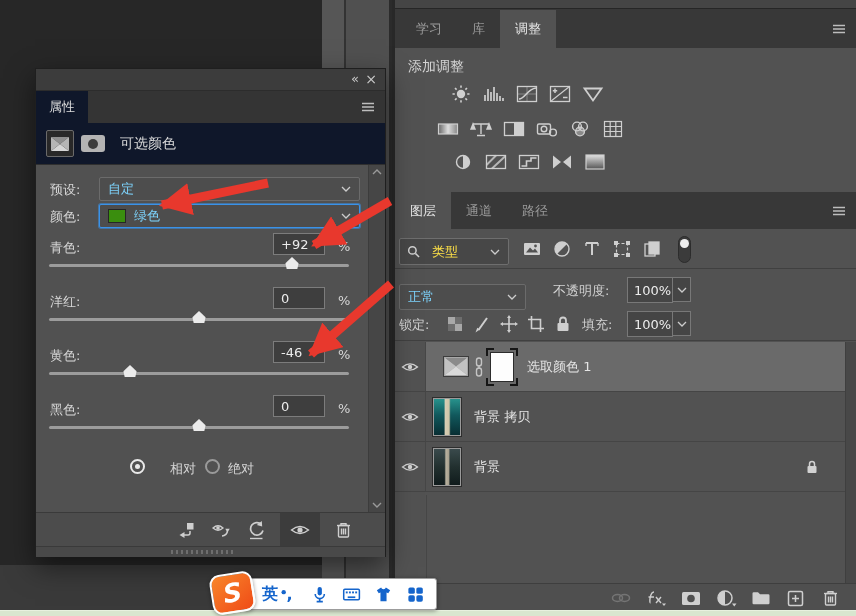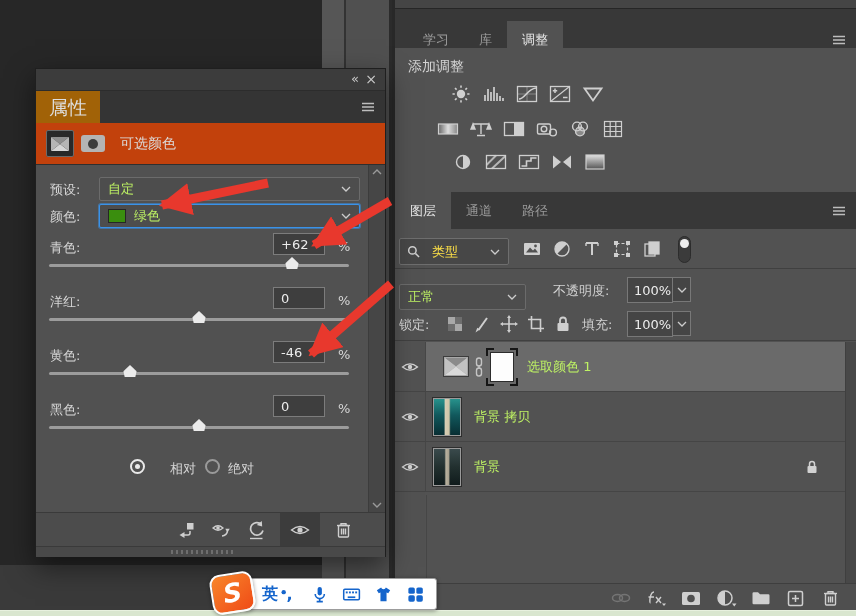--- a/index.html
+++ b/index.html
@@ -11,21 +11,21 @@
   
   .canvas-area{position:absolute;left:0;top:0;width:322px;height:565px;background:#272727}
   .canvas-bottom{position:absolute;left:0;top:565px;width:322px;height:51px;background:#3a3a3a}
   .dock-col-a{position:absolute;left:322px;top:0;width:24px;height:616px;background:#565656;border-right:2px solid #333}
   .dock-col-b{position:absolute;left:346px;top:0;width:46px;height:616px;background:#505050;border-right:3px solid #2b2b2b}
 
   
   .right-dock{position:absolute;left:395px;top:0;width:461px;height:616px;background:#383838}
   .dock-top{position:absolute;top:0;left:0;right:0;height:9px;background:#454545;border-bottom:1px solid #262626}
   .tabstrip{position:absolute;left:0;right:0;background:#383838;white-space:nowrap}
-  .adj-tabstrip{top:21px;height:38px;padding-left:13px}
+  .adj-tabstrip{top:10px;height:38px;padding-left:6px}
   .layers-tabstrip{top:192px;height:37px}
   .ptab{display:inline-block;height:100%;line-height:37px;padding:0 15px;font-size:13px;color:#9b9b9b;cursor:default}
   .ptab.active{background:#525252;color:#e6e6e6}
   .panel-menu{position:absolute;right:10px;top:50%;margin-top:-5px}
   .adj-content{position:absolute;top:48px;left:0;right:0;height:144px;background:#525252}
   .adj-title{position:absolute;left:13px;top:10px;font-size:14px;color:#d4d4d4}
   .adj-row{position:absolute;display:flex;gap:9px}
   .adj-row-0{left:54px;top:36px}.adj-row-1{left:41px;top:71px}.adj-row-2{left:56px;top:104px}
   .adj-icon{width:24px;height:20px}
 
@@ -35,42 +35,42 @@
                  border:1px solid #6e6e6e;border-radius:2px;display:flex;align-items:center;padding:0 8px 0 7px}
   .search-select .kind{margin-left:12px;color:#fde047}
   .search-select .chev{margin-left:auto}
   .filter-icons{position:absolute;left:127px;top:10px;display:flex;gap:10px}
   .f-ic{width:20px;height:20px}
   .pill{position:absolute;left:283px;top:7px;width:13px;height:27px;background:#3b3b3b;border:1px solid #2c2c2c;border-radius:7px}
   .pill i{position:absolute;left:1px;top:2px;width:9px;height:9px;background:#efefef;border-radius:50%}
 
   .blend-row{position:absolute;top:41px;left:0;right:0;height:36px}
   .dd-blend{position:absolute;left:4px;top:14px;width:127px;height:26px}
-  .dd{background:#4d4d4d;border:1px solid #6b6b6b;border-radius:2px;display:flex;align-items:center;padding:0 8px;color:#bef264}
+  .dd{background:#4d4d4d;border:1px solid #6b6b6b;border-radius:2px;display:flex;align-items:center;padding:0 8px;color:#7dd3fc}
   .dd .chev{margin-left:auto}
   .field-label{color:#d2d2d2}
   .op-label{position:absolute;left:158px;top:12px}
   .valgroup{position:absolute;display:flex}
   .op-box{left:232px;top:7px}
   .valbox{width:46px;height:26px;background:#454545;border:1px solid #787878;display:flex;align-items:center;padding-left:6px;color:#ececec}
   .valchev{width:18px;height:25px;background:#454545;border:1px solid #787878;border-left:none;display:flex;align-items:center;justify-content:center}
 
   .lock-row{position:absolute;top:77px;left:0;right:0;height:35px;border-bottom:1px solid #404040}
   .lock-label{position:absolute;left:4px;top:10px}
   .lock-icons{position:absolute;left:50px;top:8px;display:flex;gap:7px}
   .l-ic{width:20px;height:20px}
   .fill-label{position:absolute;left:187px;top:10px}
   .fill-box{left:232px;top:5px}
 
   .rows-wrap{position:absolute;top:113px;left:0;right:0}
   .layer-row{position:relative;height:50px;border-bottom:1px solid #454545;display:flex}
   .eye-cell{width:31px;border-right:1px solid #464646;display:flex;align-items:center;justify-content:center;flex:none}
   .row-main{flex:1;display:flex;align-items:center;margin-right:11px;padding-left:7px}
   .layer-row.selected .row-main{background:#6a6a6a}
-  .layer-name{margin-left:13px;color:#bef264}
+  .layer-name{margin-left:13px;color:#e5e5e5}
   .adj-thumb{width:26px;height:21px;border:1px solid #3c3c3c;margin-left:10px;flex:none}
   .chain{margin-left:5px;flex:none}
   .mask-wrap{position:relative;width:24px;height:30px;background:#fdfdfd;border:1px solid #2c2c2c;margin-left:6px;flex:none}
   .ck{position:absolute;width:8px;height:8px;border:2px solid #161616}
   .ck.tl{left:-5px;top:-5px;border-right:none;border-bottom:none}
   .ck.tr{right:-5px;top:-5px;border-left:none;border-bottom:none}
   .ck.bl{left:-5px;bottom:-5px;border-right:none;border-top:none}
   .ck.br{right:-5px;bottom:-5px;border-left:none;border-top:none}
   .photo-thumb{width:28px;height:38px;border:1px solid #9a9a9a;outline:1px solid #2e2e2e;flex:none}
   .thumb-teal{background:linear-gradient(90deg,rgba(0,0,0,0) 38%,#d6cdb4 44%,#cfc5a8 58%,rgba(0,0,0,0) 64%),
@@ -87,22 +87,22 @@
 
   .taskbar-strip{position:absolute;left:0;top:610px;width:856px;height:6px;background:#d9e6cf;border-top:1px solid #e8f1df;z-index:40}
 
   
   .props-panel{position:absolute;left:35px;top:68px;width:351px;height:489px;background:#515151;
                border:1px solid #1f1f1f;box-shadow:0 10px 26px rgba(0,0,0,.5);z-index:10}
   .pp-titlebar{height:22px;background:#3c3c3c;border-bottom:1px solid #2c2c2c;position:relative}
   .pp-collapse{position:absolute;right:26px;top:2px;color:#c9c9c9;font-size:13px}
   .pp-close{position:absolute;right:8px;top:2px;color:#c9c9c9;font-size:14px}
   .pp-tabstrip{height:32px;background:#343434;position:relative}
-  .pp-tab{display:inline-block;height:32px;line-height:32px;padding:0 13px;background:#a16207;color:#dedede;font-size:19px}
-  .pp-header{height:42px;background:#c2410c;border-bottom:1px solid #2f2f2f;position:relative}
+  .pp-tab{display:inline-block;height:32px;line-height:32px;padding:0 13px;background:#0f172a;color:#dedede;font-size:13px}
+  .pp-header{height:42px;background:#0f172a;border-bottom:1px solid #2f2f2f;position:relative}
   .pp-adjicon{position:absolute;left:10px;top:7px;width:28px;height:27px;background:#282828;border:1px solid #6a6a6a;
               border-radius:2px;display:flex;align-items:center;justify-content:center}
   .pp-maskicon{position:absolute;left:45px;top:12px;width:24px;height:17px;background:#b4b4b4;border-radius:3px;
                display:flex;align-items:center;justify-content:center}
   .pp-maskicon i{width:10px;height:10px;background:#3c3c3c;border-radius:50%}
   .pp-title{position:absolute;left:84px;top:12px;font-size:14px;color:#dcdcdc}
   .pp-controls{height:347px;background:#515151;position:relative}
   .row-label{position:absolute;color:#d6d6d6}
   .preset-label{left:14px;top:16px}
   .color-label{left:14px;top:43px}
@@ -620,21 +620,21 @@
       <span class="chev">
         <svg width="10" height="6" viewBox="0 0 10 6" fill="none">
             <path d="M1 1 L5 5 L9 1" stroke="#cccccc" stroke-width="1.3"></path>
           </svg>
       </span>
     </div>
 
     <div class="sliders" id="sliders">
         <div class="slider-group" style="top: 0px;">
           <span class="s-label">青色:</span>
-          <div class="s-box">+62</div>
+          <div class="s-box">+92</div>
           <span class="s-unit">%</span>
           <div class="s-track">
             <div class="s-thumb" style="left: 236px;"></div>
           </div>
         </div>
         <div class="slider-group" style="top: 54px;">
           <span class="s-label">洋红:</span>
           <div class="s-box">0</div>
           <span class="s-unit">%</span>
           <div class="s-track">

